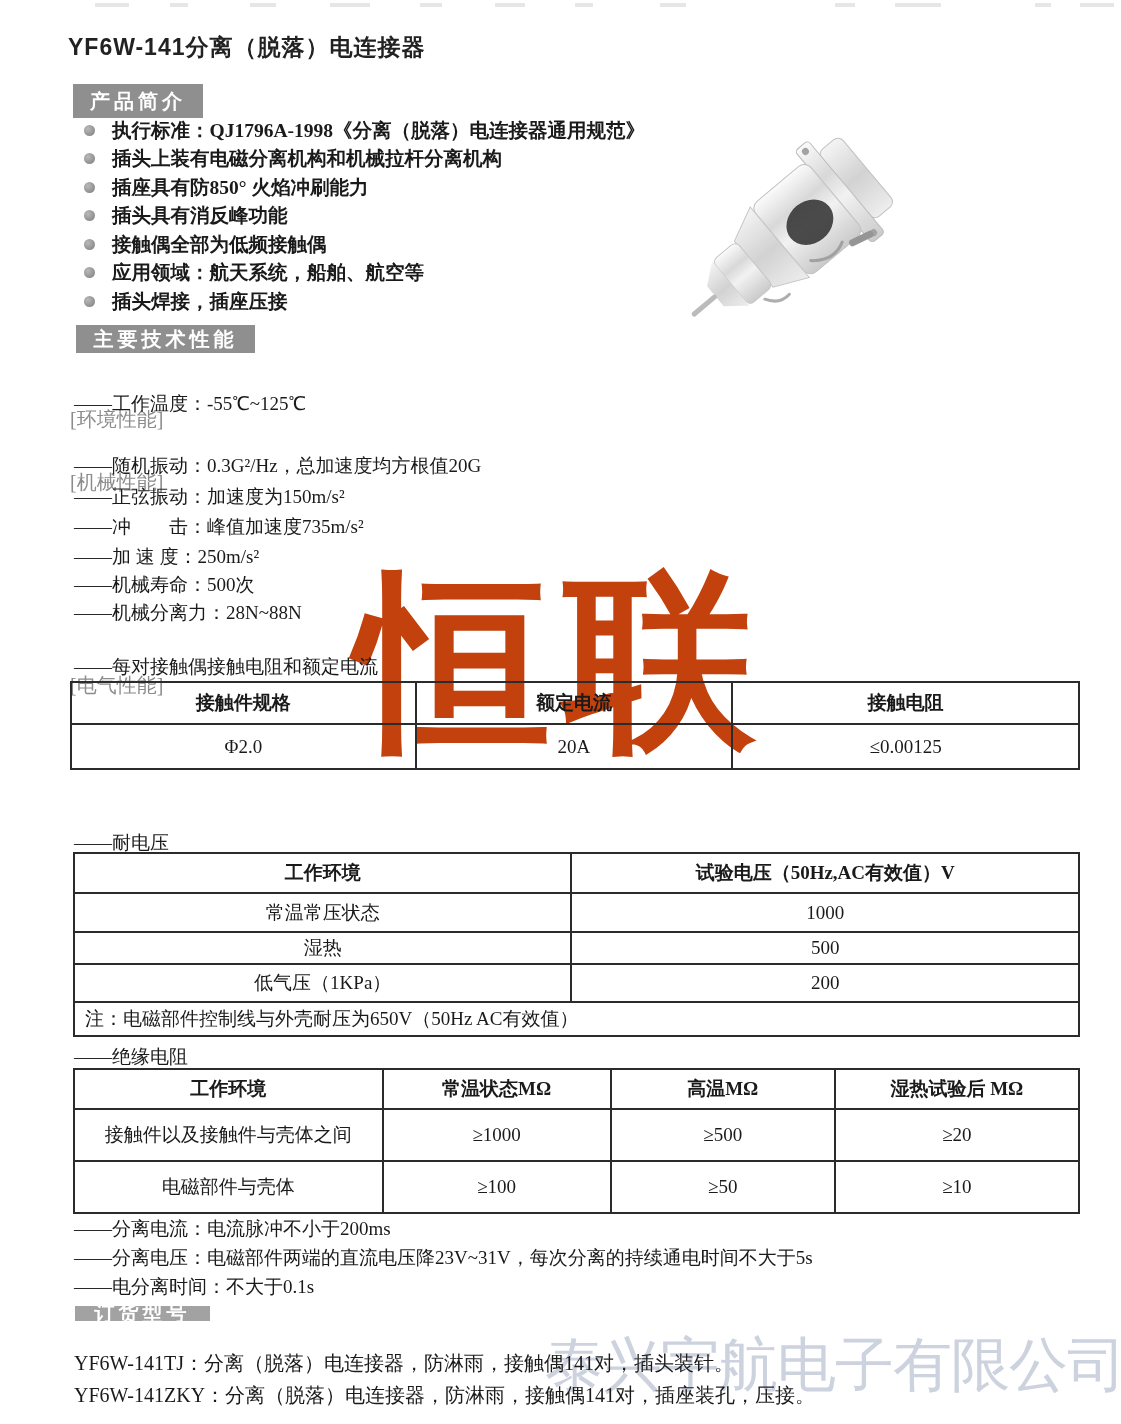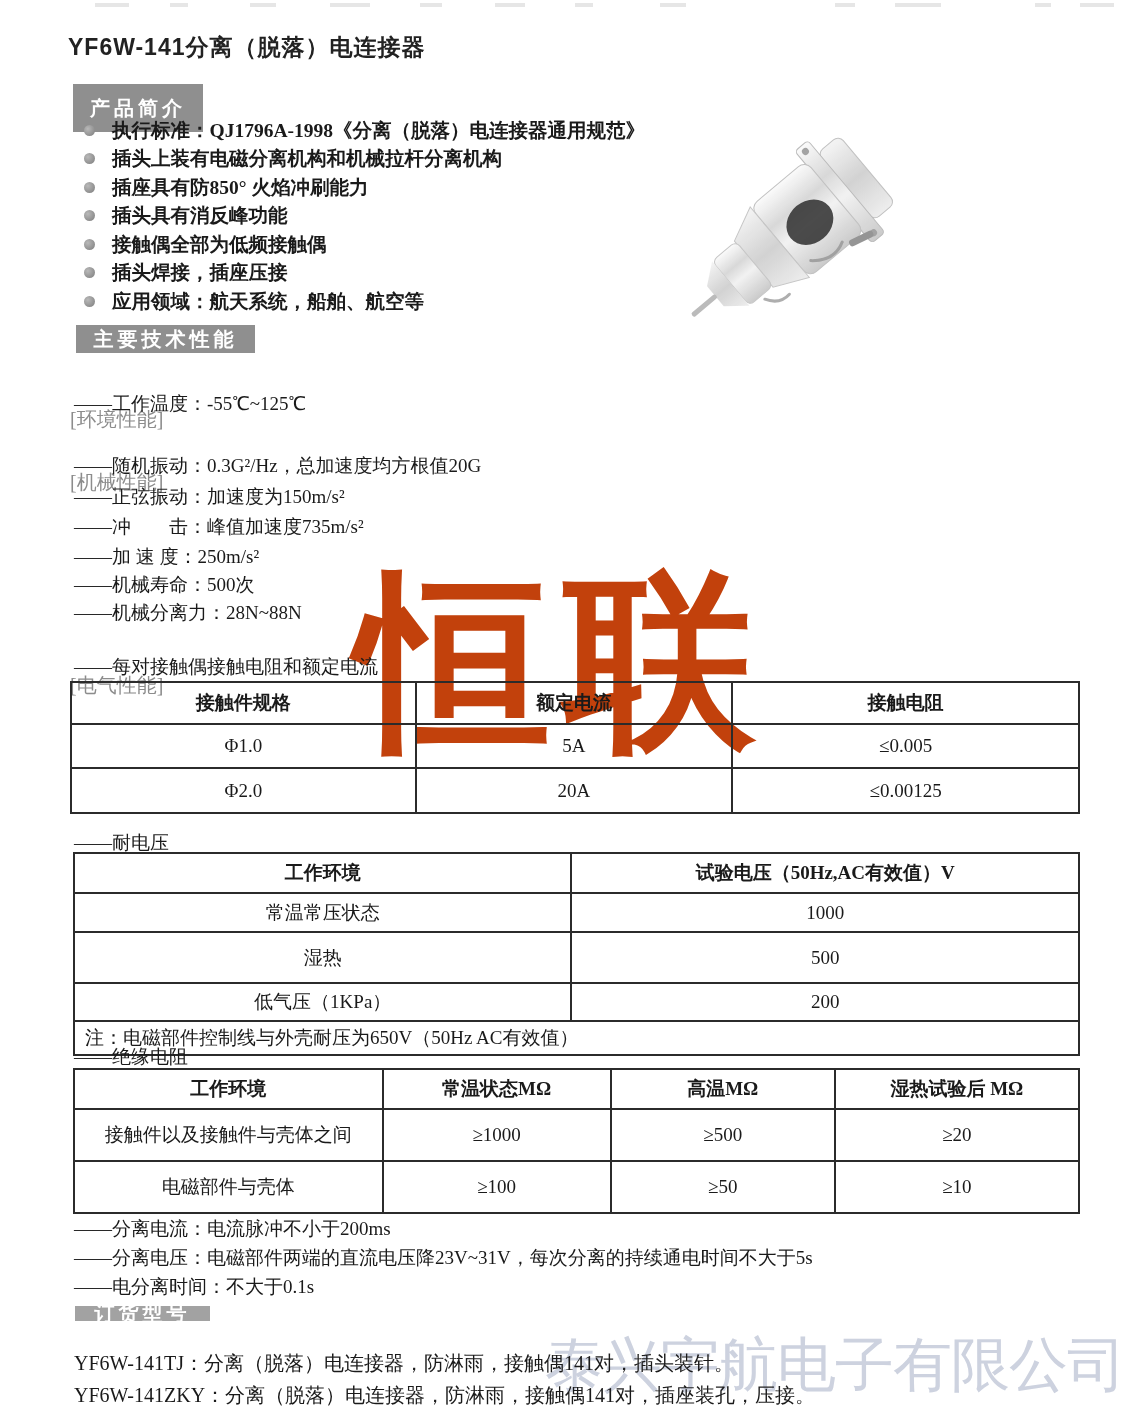--- a/index.html
+++ b/index.html
@@ -110,21 +110,21 @@
         <rect x="-80" y="-29" width="31" height="58" rx="6" fill="url(#metal)" stroke="#c2c2c2" stroke-width="1"></rect>
         <path d="M-80,-29 L-100,-13 L-100,13 L-80,29 Z" fill="url(#metal2)"></path>
         <rect x="-130" y="-2.5" width="31" height="5" rx="2" fill="#b6b6b6"></rect>
         <ellipse cx="20" cy="4" rx="25" ry="21" fill="#242424" opacity="0.88"></ellipse>
         <path d="M-4,34 q18 16 36 6" fill="none" stroke="#9a9a9a" stroke-width="3" stroke-linecap="round"></path>
         <path d="M-64,34 q8 14 22 12" fill="none" stroke="#a8a8a8" stroke-width="3" stroke-linecap="round"></path>
         <rect x="36" y="46" width="26" height="7" rx="3" fill="#8e8e8e" transform="rotate(14 49 49)"></rect>
       </g>
     </svg>
 
-    <div class="badge" style="left:73px;top:84px;width:130px;height:48px">产品简介</div>
+    <div class="badge" style="left:73px;top:84px;width:130px;height:34px">产品简介</div>
 
     <div class="bullets">
       <div class="bullet">
         <span class="dot"></span>
         <span class="txt">执行标准：QJ1796A-1998《分离（脱落）电连接器通用规范》</span>
         </div>
       <div class="bullet">
         <span class="dot"></span>
         <span class="txt">插头上装有电磁分离机构和机械拉杆分离机构</span>
         </div>
@@ -135,25 +135,25 @@
       <div class="bullet">
         <span class="dot"></span>
         <span class="txt">插头具有消反峰功能</span>
         </div>
       <div class="bullet">
         <span class="dot"></span>
         <span class="txt">接触偶全部为低频接触偶</span>
         </div>
       <div class="bullet">
         <span class="dot"></span>
+        <span class="txt">应用领域：航天系统，船舶、航空等</span>
+        </div>
+      <div class="bullet">
+        <span class="dot"></span>
         <span class="txt">插头焊接，插座压接</span>
-        </div>
-      <div class="bullet">
-        <span class="dot"></span>
-        <span class="txt">应用领域：航天系统，船舶、航空等</span>
         </div>
     </div>
 
     <div class="badge" style="left:76px;top:325px;width:179px;height:28px">主要技术性能</div>
 
     <div class="line section-label" style="left:70px;top:360px">[环境性能]</div>
     <div class="line" style="left:74px;top:391px">——工作温度：-55℃~125℃</div>
     <div class="line section-label" style="left:70px;top:423px">[机械性能]</div>
     <div class="line" style="left:74px;top:453px">——随机振动：0.3G²/Hz，总加速度均方根值20G</div>
     <div class="line" style="left:74px;top:484px">——正弦振动：加速度为150m/s²</div>
@@ -169,25 +169,20 @@
           <col style="width:34.2%">
           <col style="width:31.4%">
           <col style="width:34.4%">
         </colgroup>
       <tbody>
         <tr style="height:42px">
           <th>接触件规格</th>
           <th>额定电流</th>
           <th>接触电阻</th>
         </tr>
-        <tr style="height:44px">
-          <td>Φ1.0</td>
-          <td>5A</td>
-          <td>≤0.005</td>
-        </tr>
         <tr style="height:45px">
           <td>Φ2.0</td>
           <td>20A</td>
           <td>≤0.00125</td>
         </tr>
       </tbody>
     </table>
 
     <div class="line" style="left:74px;top:830px">——耐电压</div>
 
@@ -198,21 +193,21 @@
         </colgroup>
       <tbody>
         <tr style="height:40px">
           <th>工作环境</th>
           <th>试验电压（50Hz,AC有效值）V</th>
         </tr>
         <tr style="height:39px">
           <td>常温常压状态</td>
           <td>1000</td>
         </tr>
-        <tr style="height:51px">
+        <tr style="height:32px">
           <td>湿热</td>
           <td>500</td>
         </tr>
         <tr style="height:38px">
           <td>低气压（1KPa）</td>
           <td>200</td>
         </tr>
         <tr style="height:30px">
           <td class="note" colspan="2">注：电磁部件控制线与外壳耐压为650V（50Hz AC有效值）</td>
         </tr>

